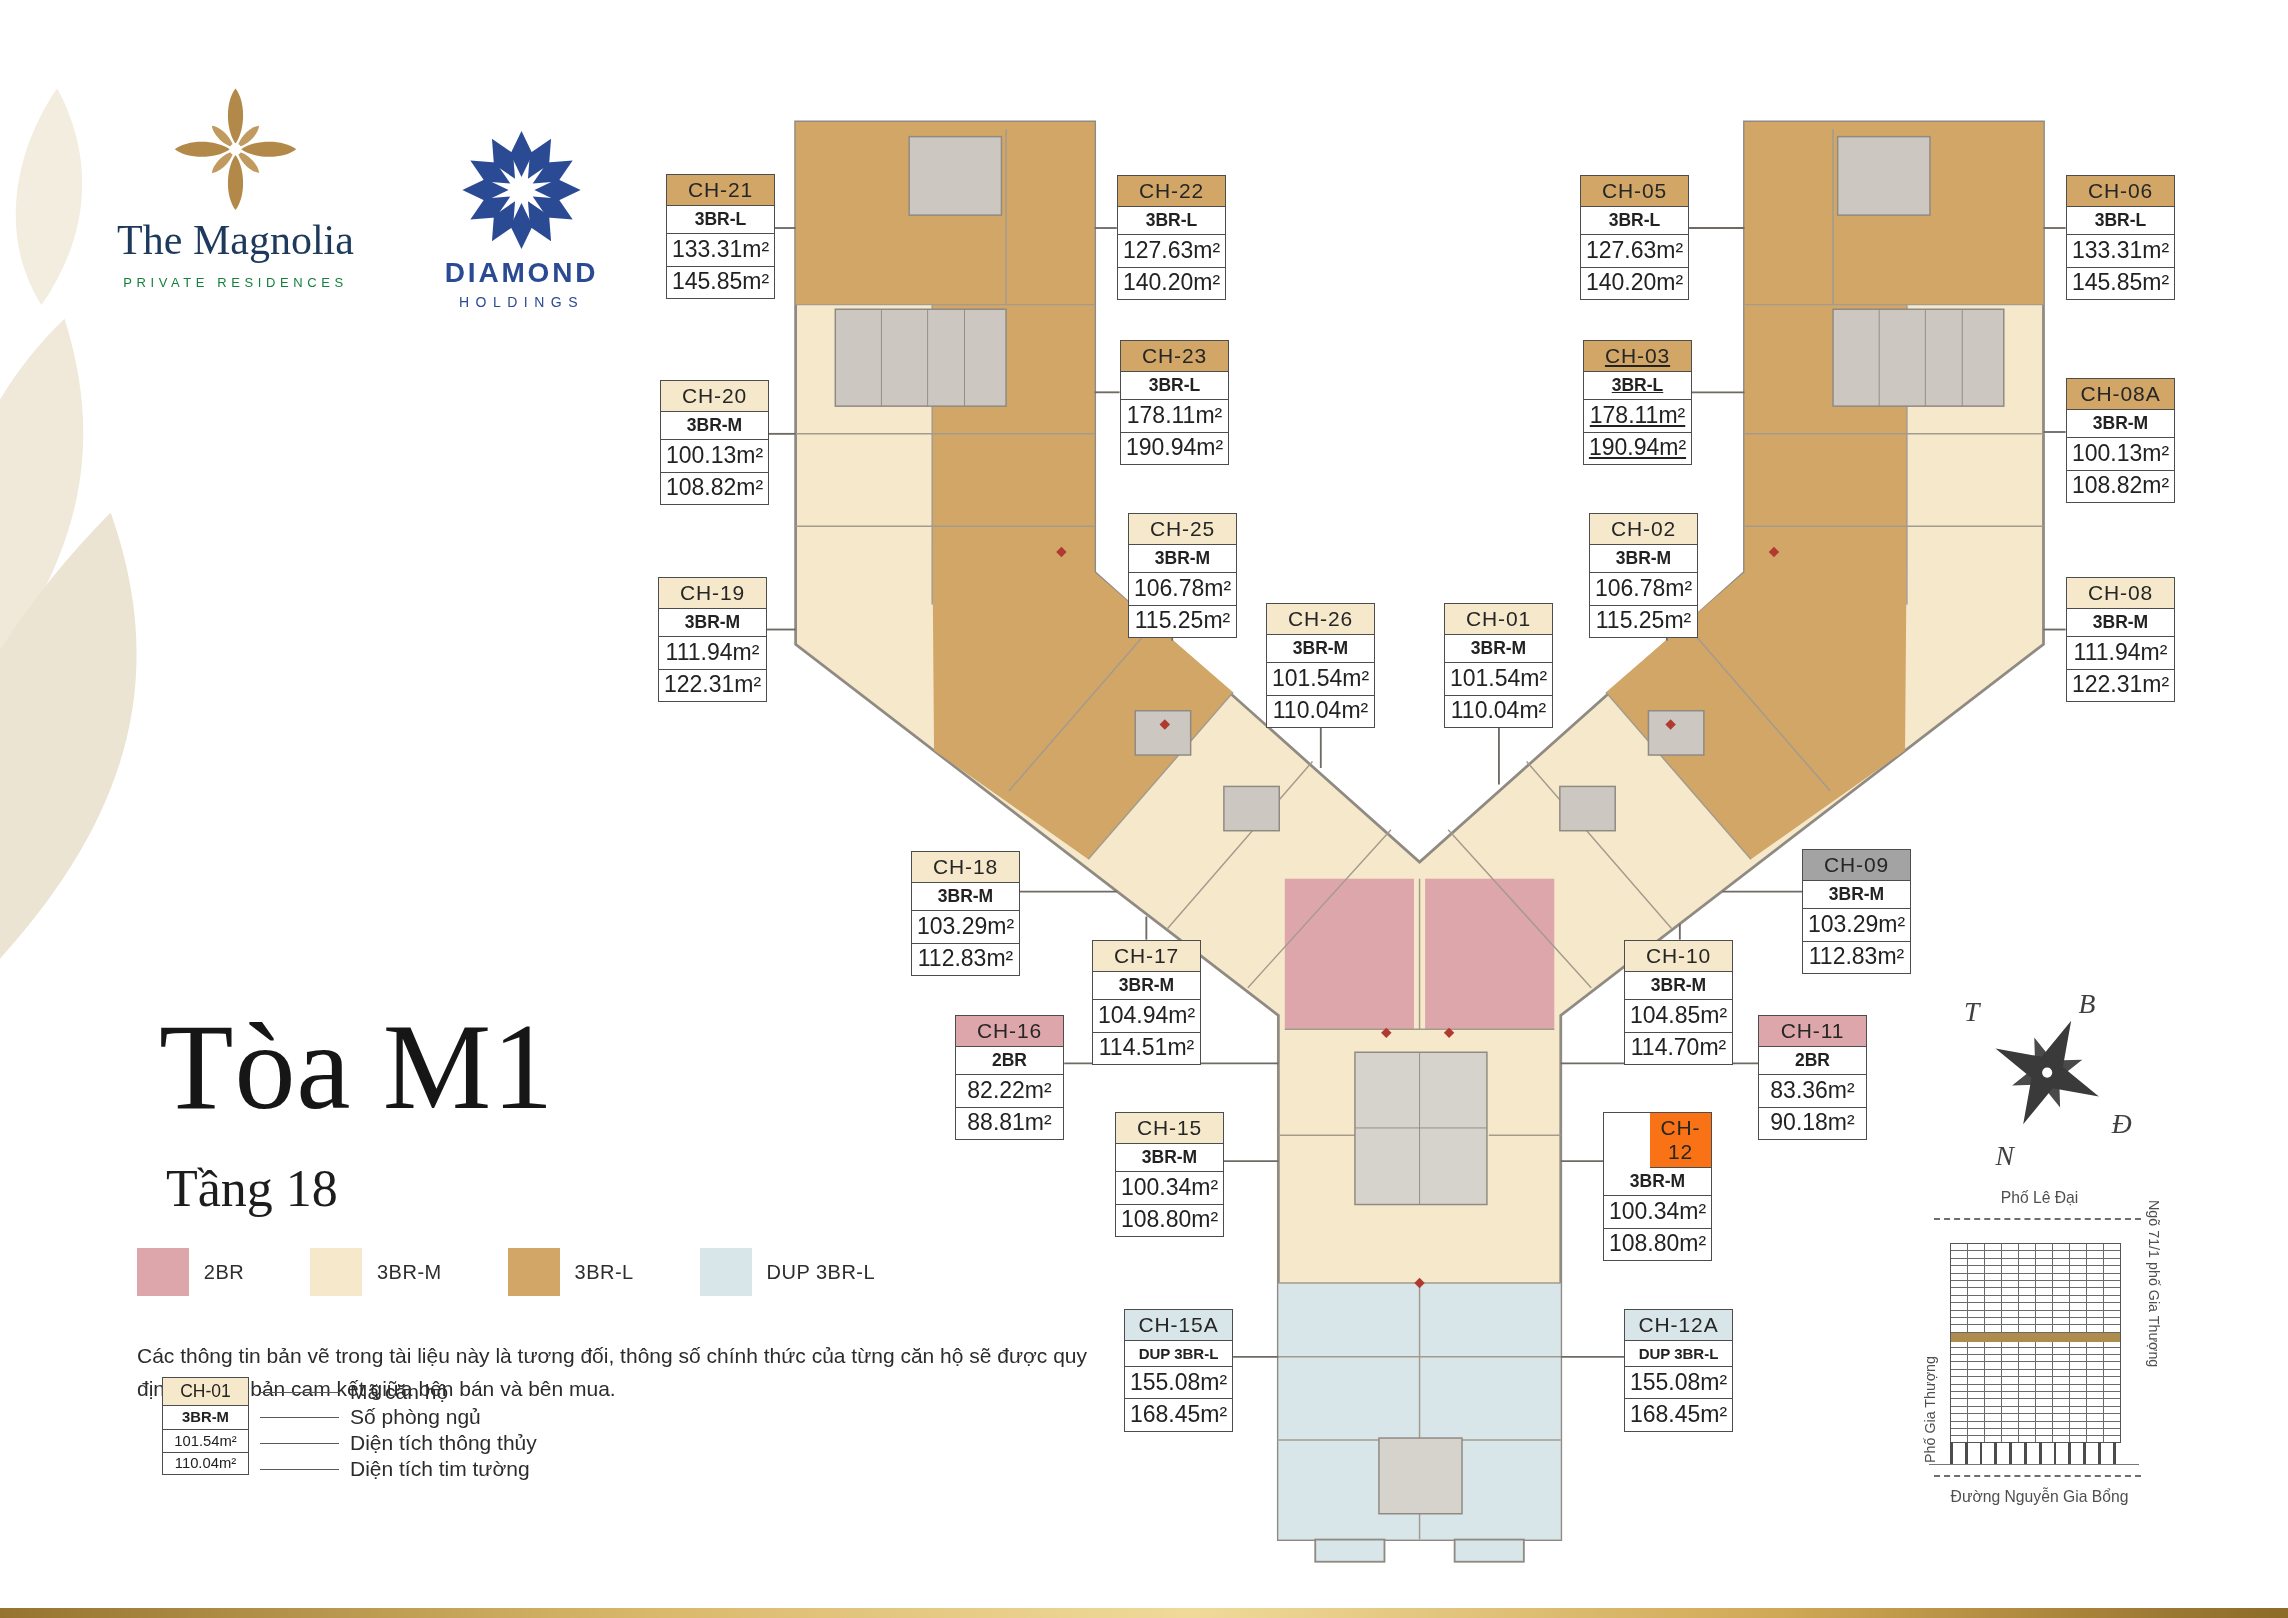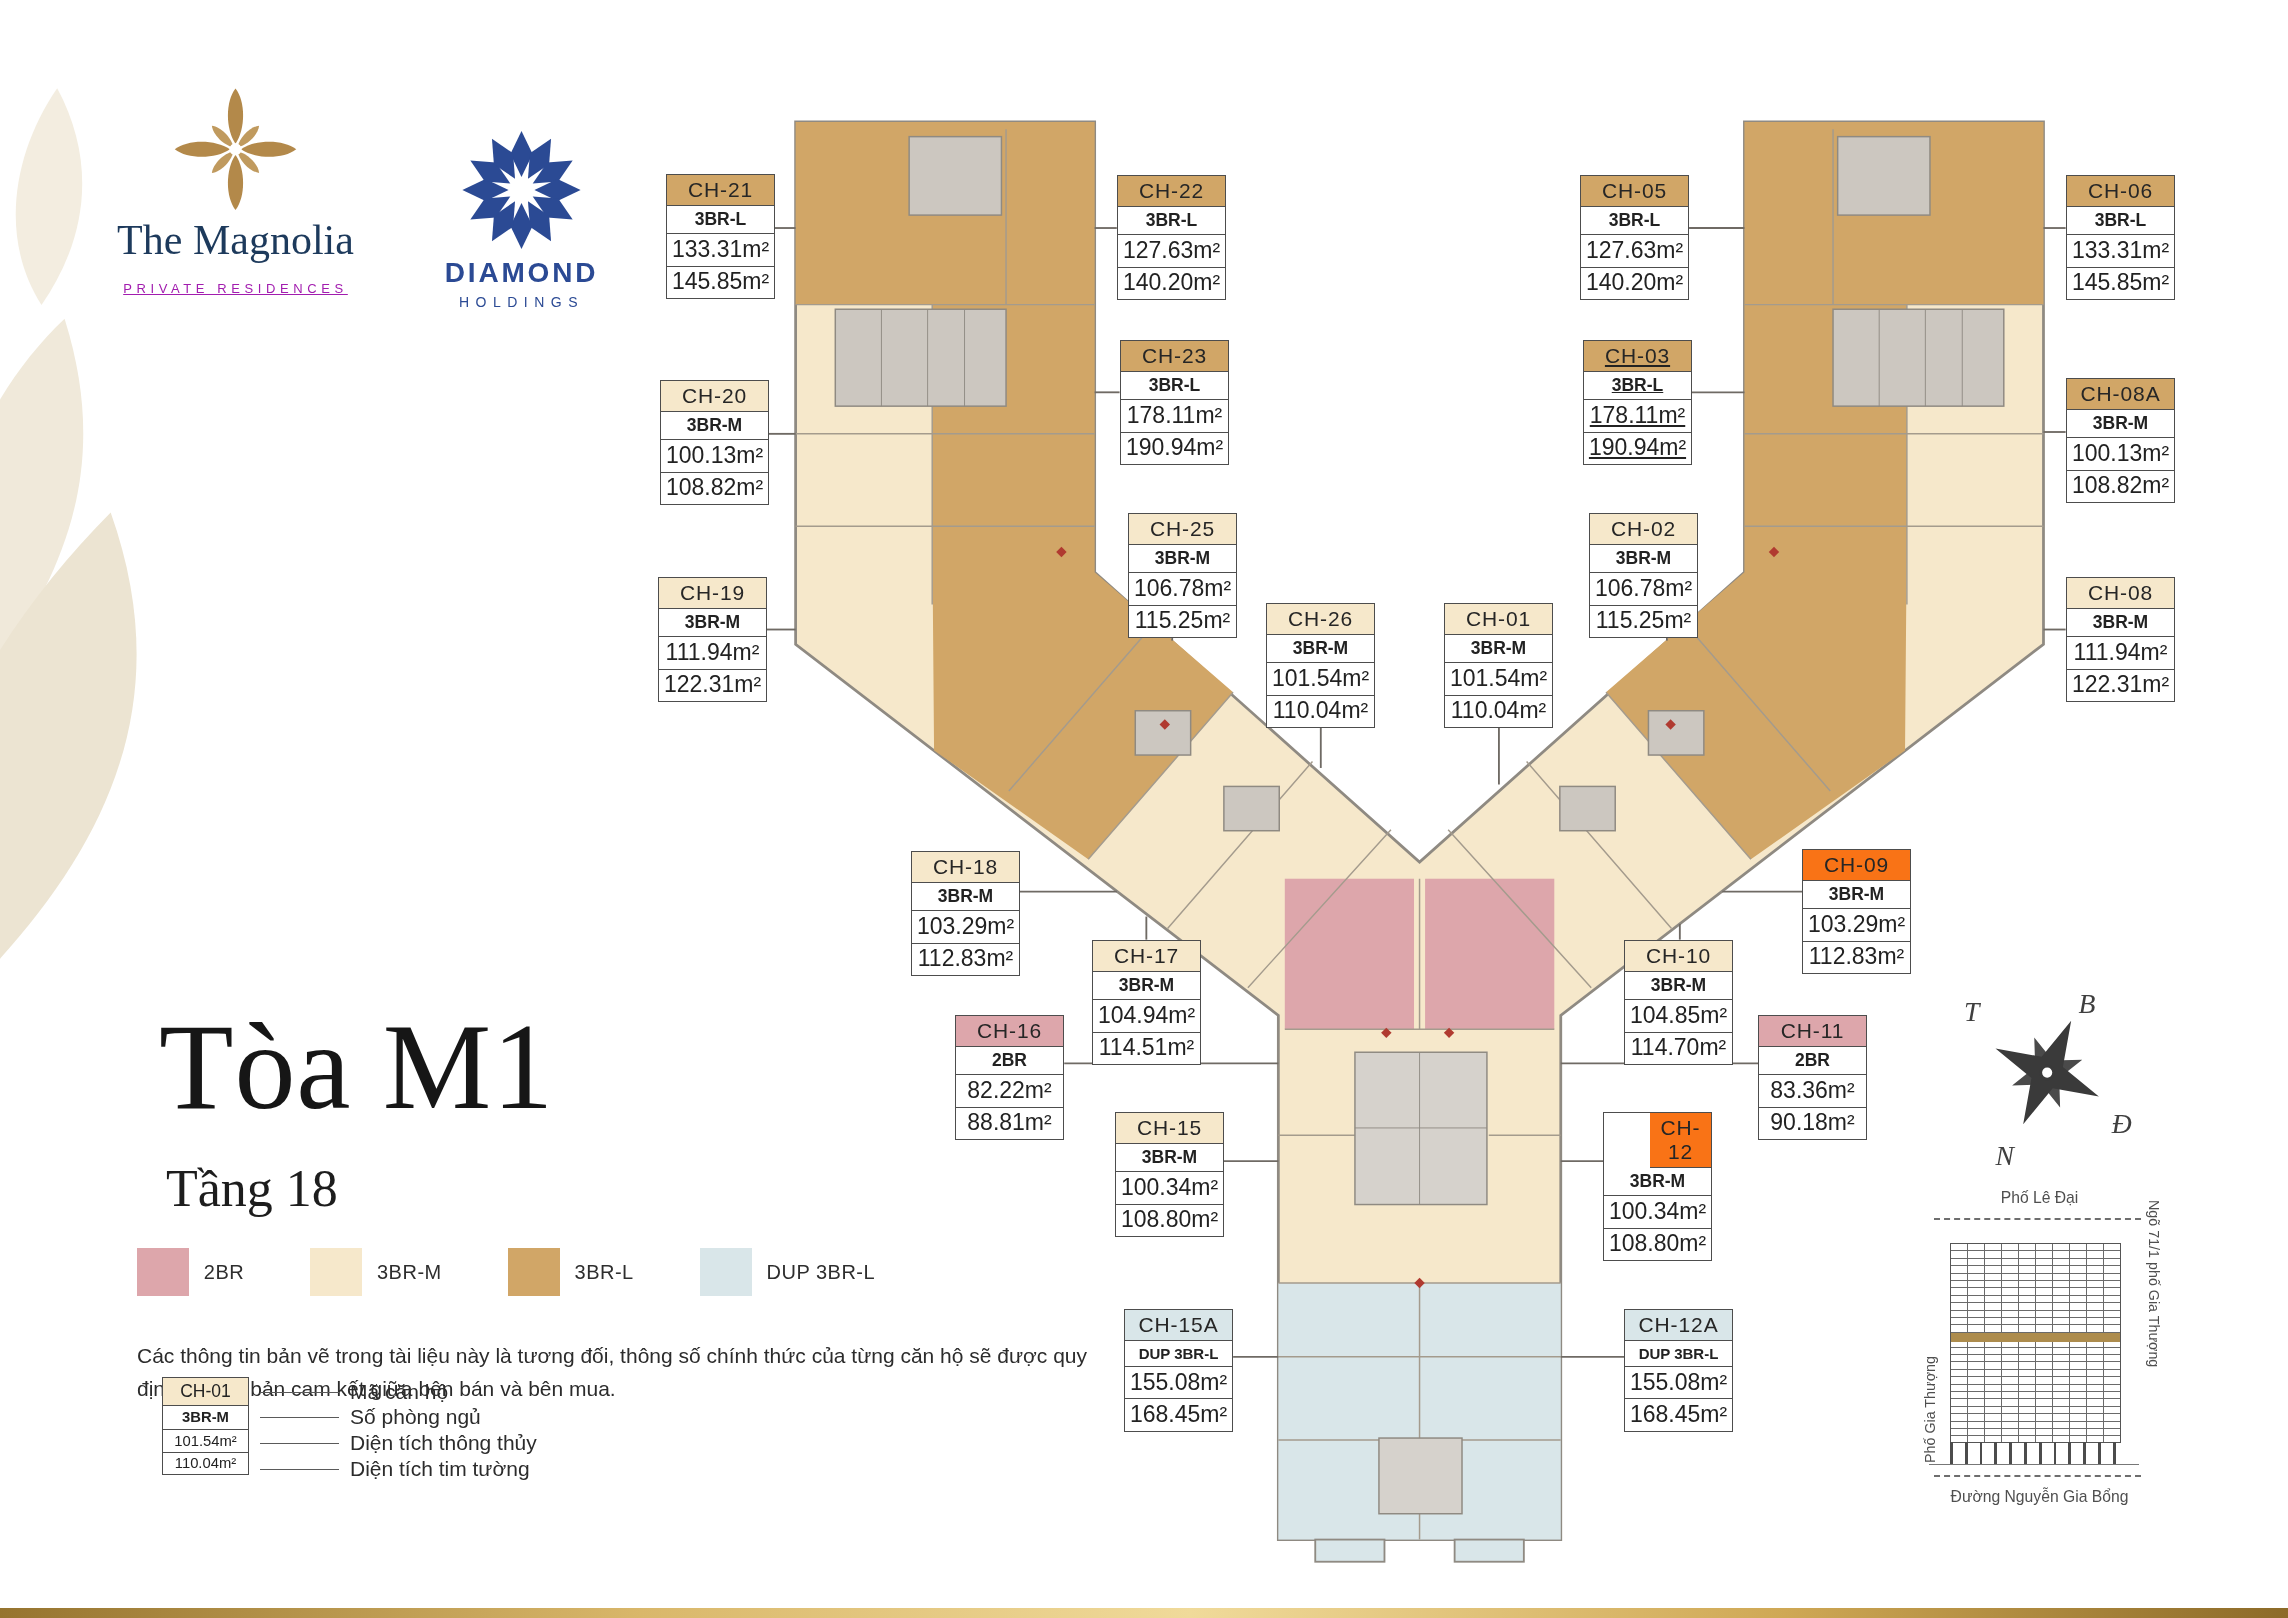--- a/index.html
+++ b/index.html
@@ -4,21 +4,21 @@
 <style>
   html,body{margin:0;padding:0;background:#fff;}
   .page{position:relative;width:2289px;height:1619px;background:#ffffff;overflow:hidden;
         font-family:"Liberation Sans",sans-serif;color:#222;}
   svg{display:block;}
   .abs{position:absolute;}
 
   
   .magnolia-wrap{position:absolute;left:88px;top:83px;width:295px;text-align:center;}
   .magnolia-title{font-family:"Liberation Serif",serif;font-size:42px;color:#1d3a5c;margin-top:5.5px;}
-  .magnolia-sub{font-size:13px;letter-spacing:4.6px;color:#a21caf;margin-top:17px;text-decoration:underline;}
+  .magnolia-sub{font-size:13px;letter-spacing:4.6px;color:#15803d;margin-top:11px;}
   .diamond-wrap{position:absolute;left:443px;top:127px;width:157px;text-align:center;}
   .diamond-line1{font-size:28px;font-weight:bold;letter-spacing:2.8px;color:#2b4a94;margin-top:3.7px;}
   .diamond-line2{font-size:14px;letter-spacing:6.5px;color:#2b4a94;margin-top:5.5px;}
 
   
   .building-title{position:absolute;left:159px;top:997px;font-family:"Liberation Serif",serif;
                   font-size:122px;color:#161616;letter-spacing:0.9px;}
   .floor-title{position:absolute;left:166px;top:1159px;font-family:"Liberation Serif",serif;
                font-size:52px;color:#1d1d1d;}
 
@@ -314,21 +314,21 @@
     <div class="u-a u-a1">101.54m²</div>
     <div class="u-a">110.04m²</div>
   </div>
       <div class="unit" style="left: 911px; top: 851px;">
     <div class="u-hdr" style="background: rgb(246, 232, 203);">CH-18</div>
     <div class="u-typ">3BR-M</div>
     <div class="u-a u-a1">103.29m²</div>
     <div class="u-a">112.83m²</div>
   </div>
       <div class="unit" style="left: 1802px; top: 849px;">
-    <div class="u-hdr" style="background: #f97316;">CH-09</div>
+    <div class="u-hdr" style="background: #a3a3a3;">CH-09</div>
     <div class="u-typ">3BR-M</div>
     <div class="u-a u-a1">103.29m²</div>
     <div class="u-a">112.83m²</div>
   </div>
       <div class="unit" style="left: 1092px; top: 940px;">
     <div class="u-hdr" style="background: rgb(246, 232, 203);">CH-17</div>
     <div class="u-typ">3BR-M</div>
     <div class="u-a u-a1">104.94m²</div>
     <div class="u-a">114.51m²</div>
   </div>

